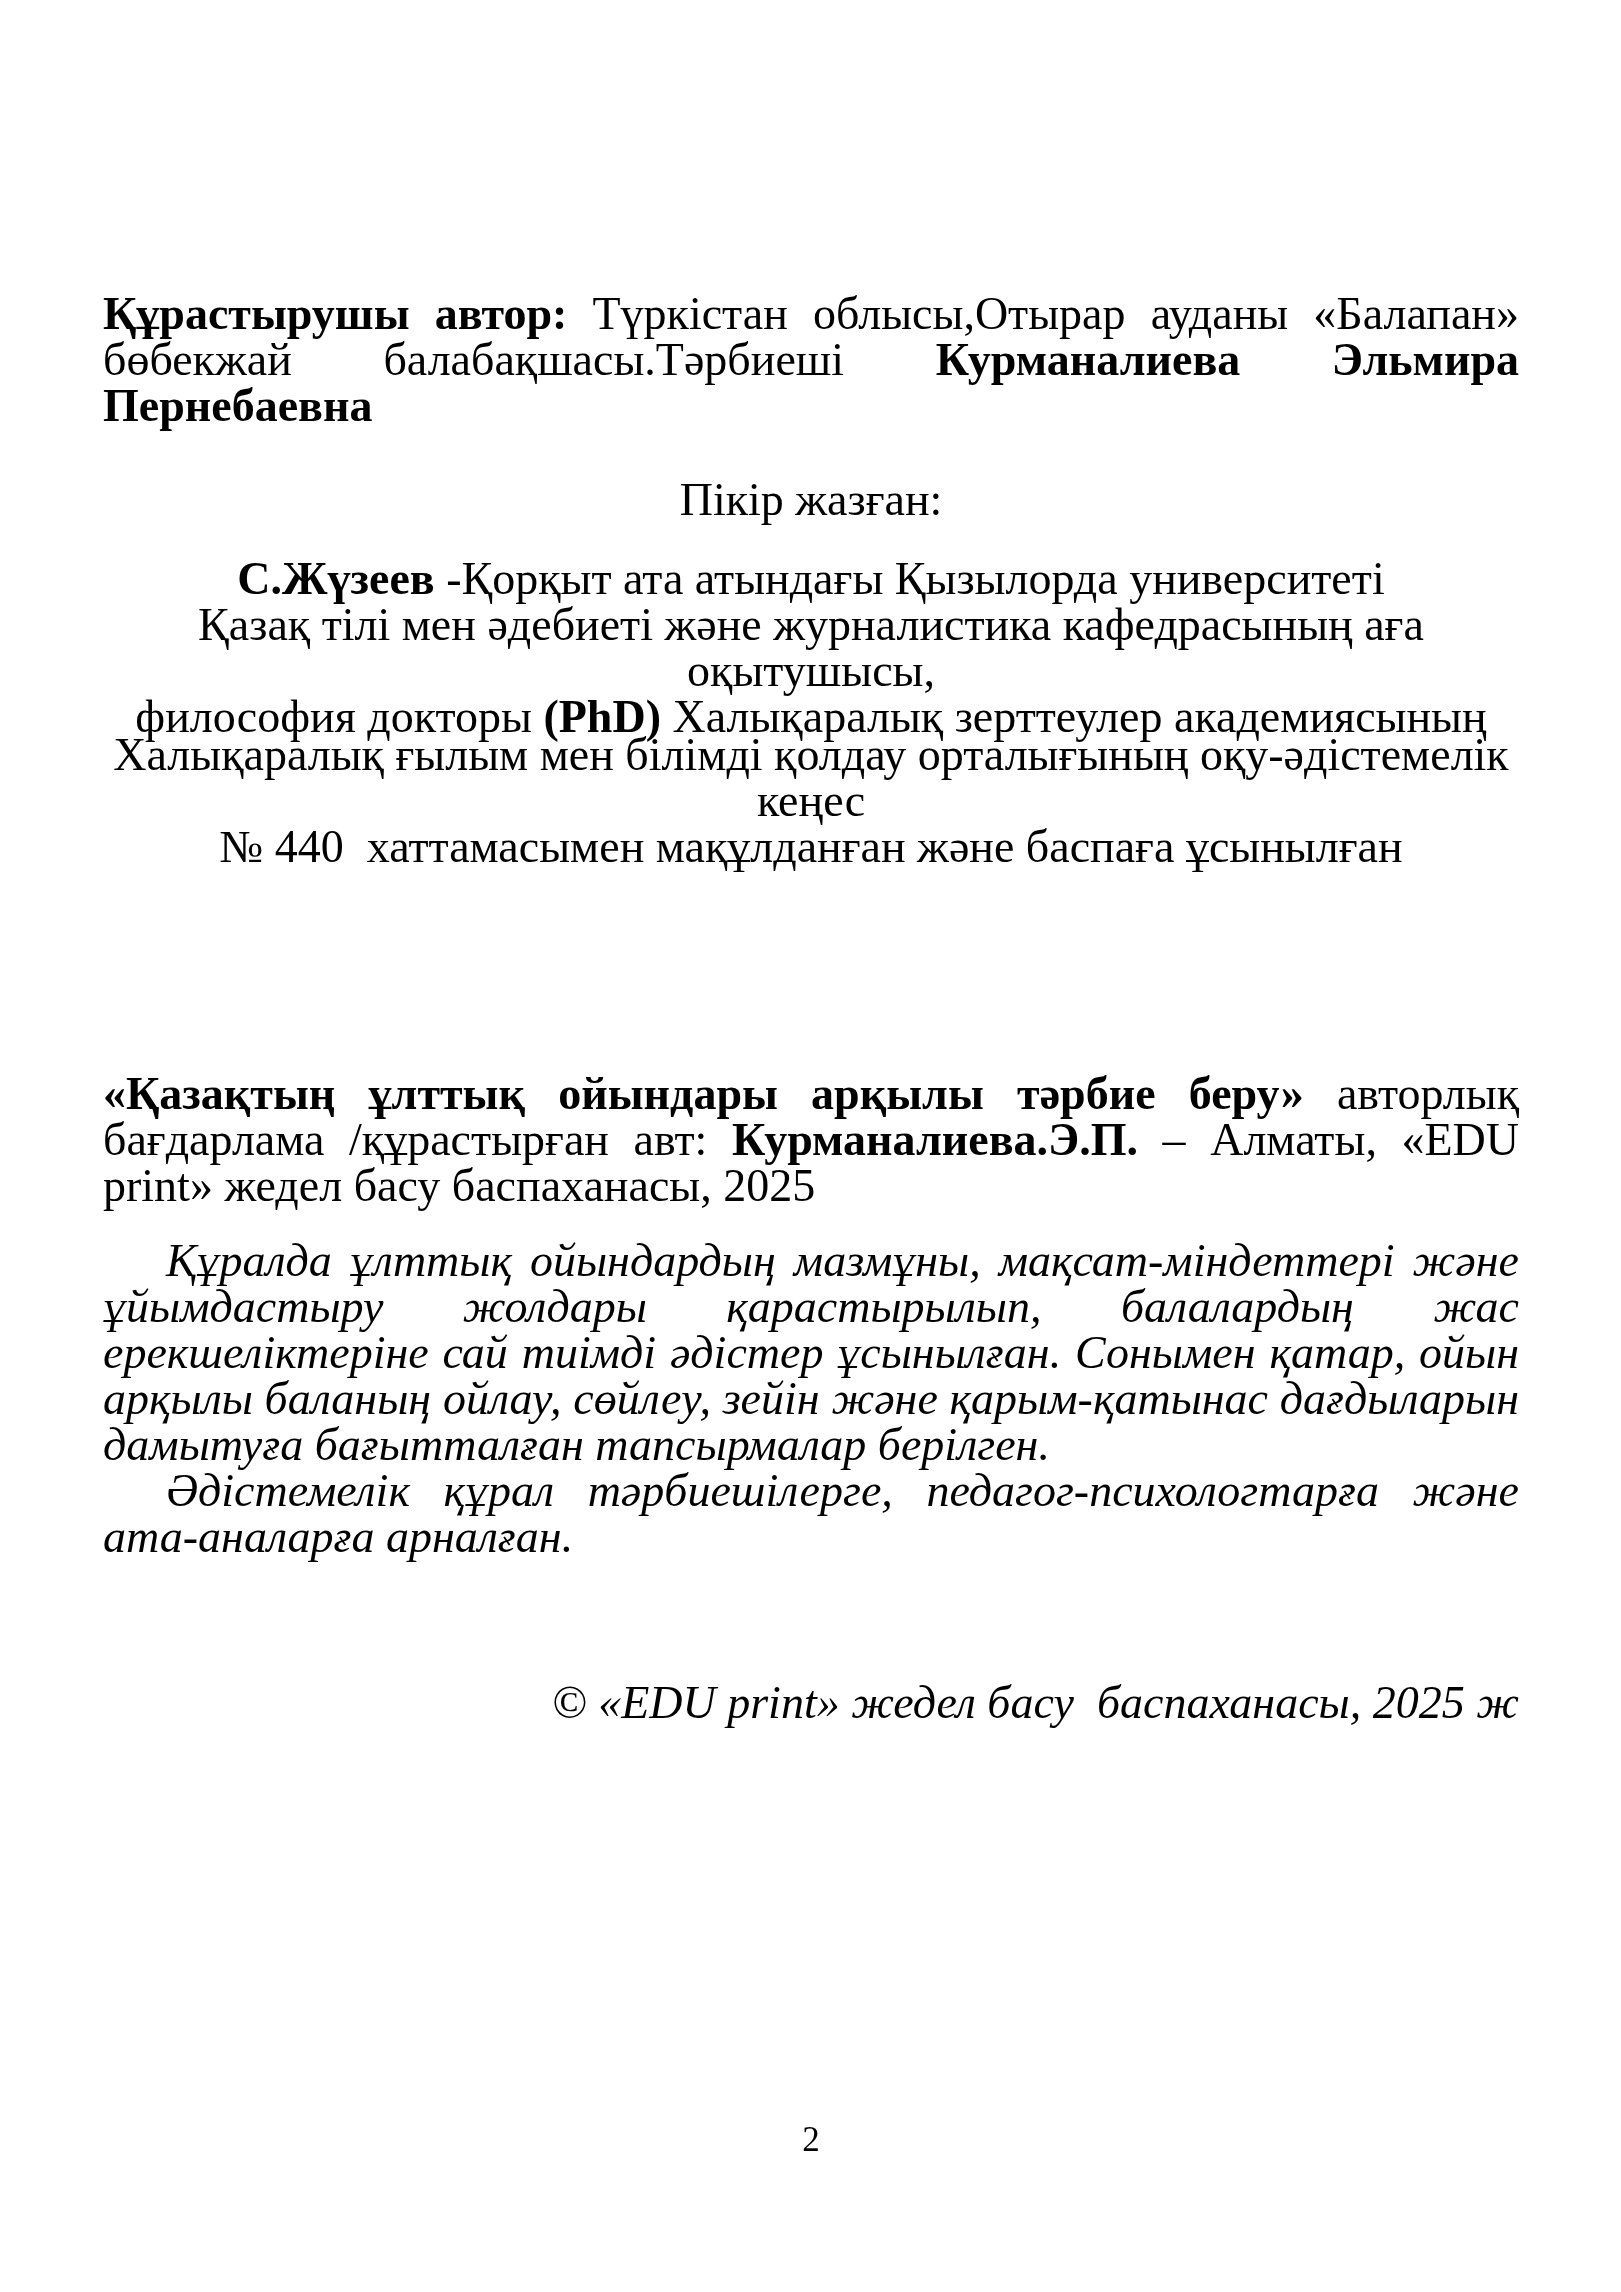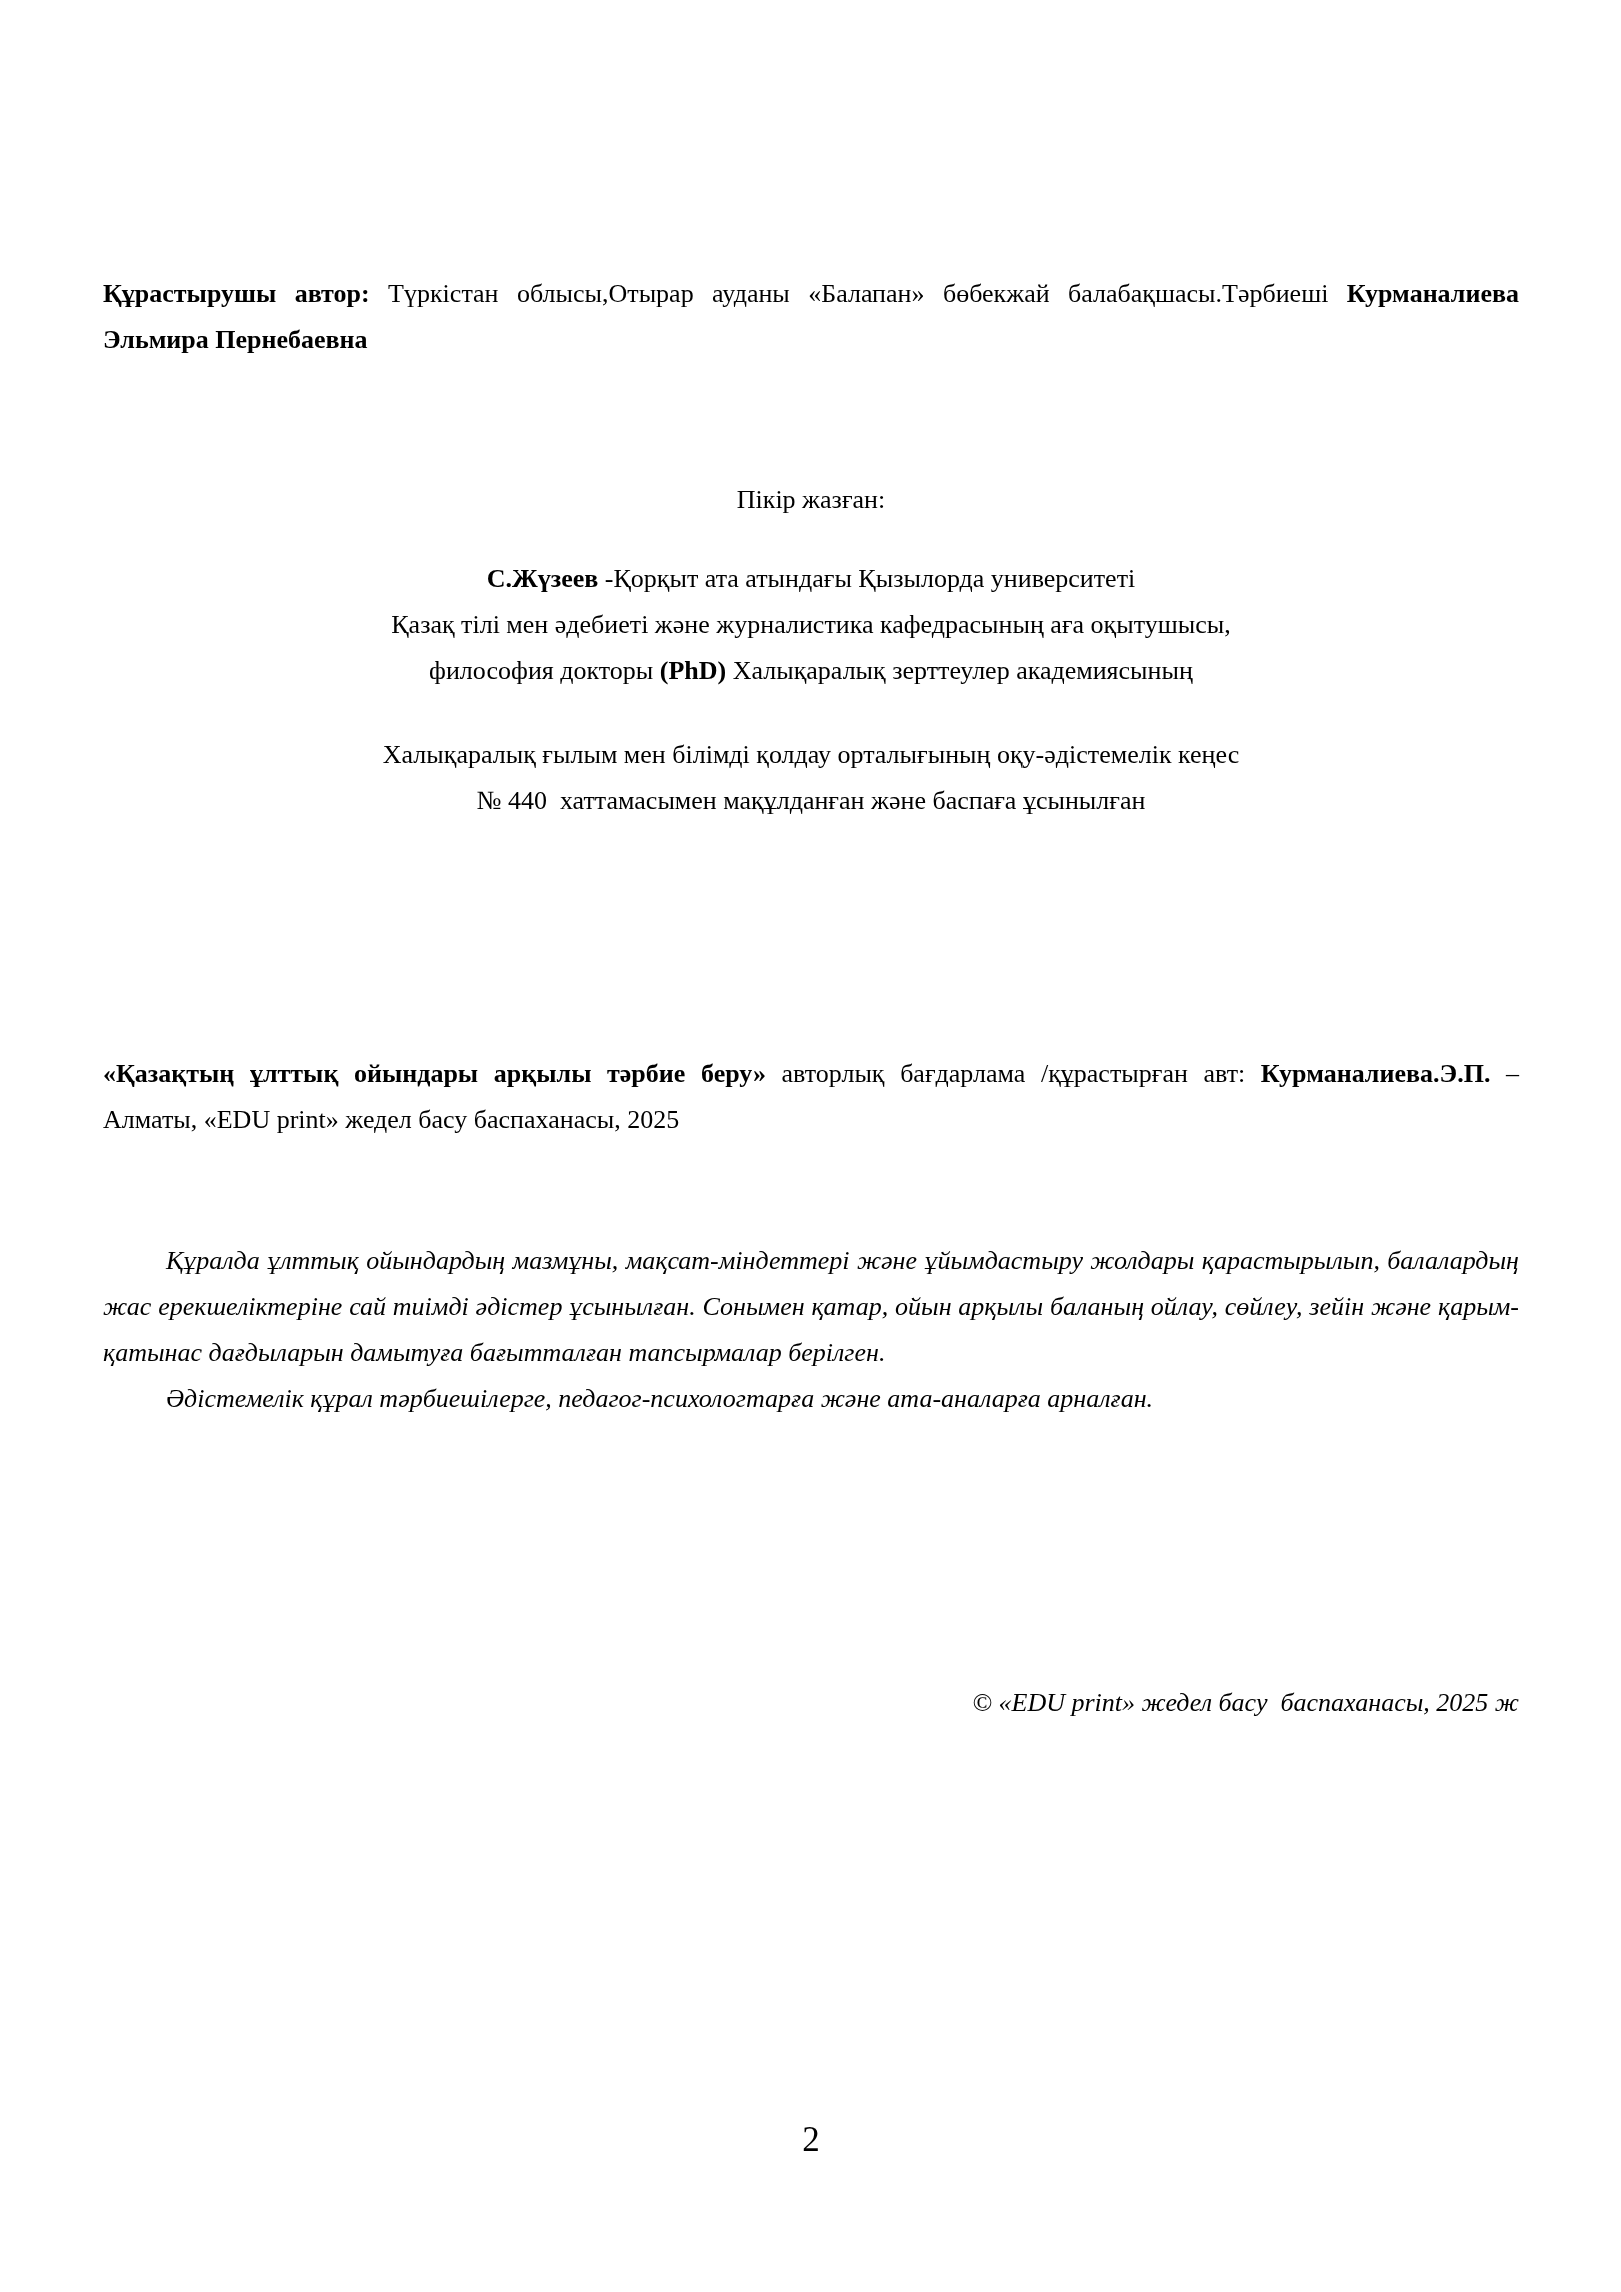--- a/index.html
+++ b/index.html
@@ -9,21 +9,21 @@
     background: #ffffff;
     color: #000000;
     font-family: "Liberation Serif", serif;
     position: relative;
     overflow: hidden;
   }
   .block {
     position: absolute;
     left: 103px;
     width: 1416px;
-    font-size: 26px;
+    font-size: 46px;
     line-height: 46px;
   }
   .justify { text-align: justify; }
   .center  { text-align: center; }
   .right   { text-align: right; }
   .bold    { font-weight: bold; }
   .italic  { font-style: italic; }
   .line    { white-space: pre-wrap; }
 
   .author-paragraph   { top: 245px; }

